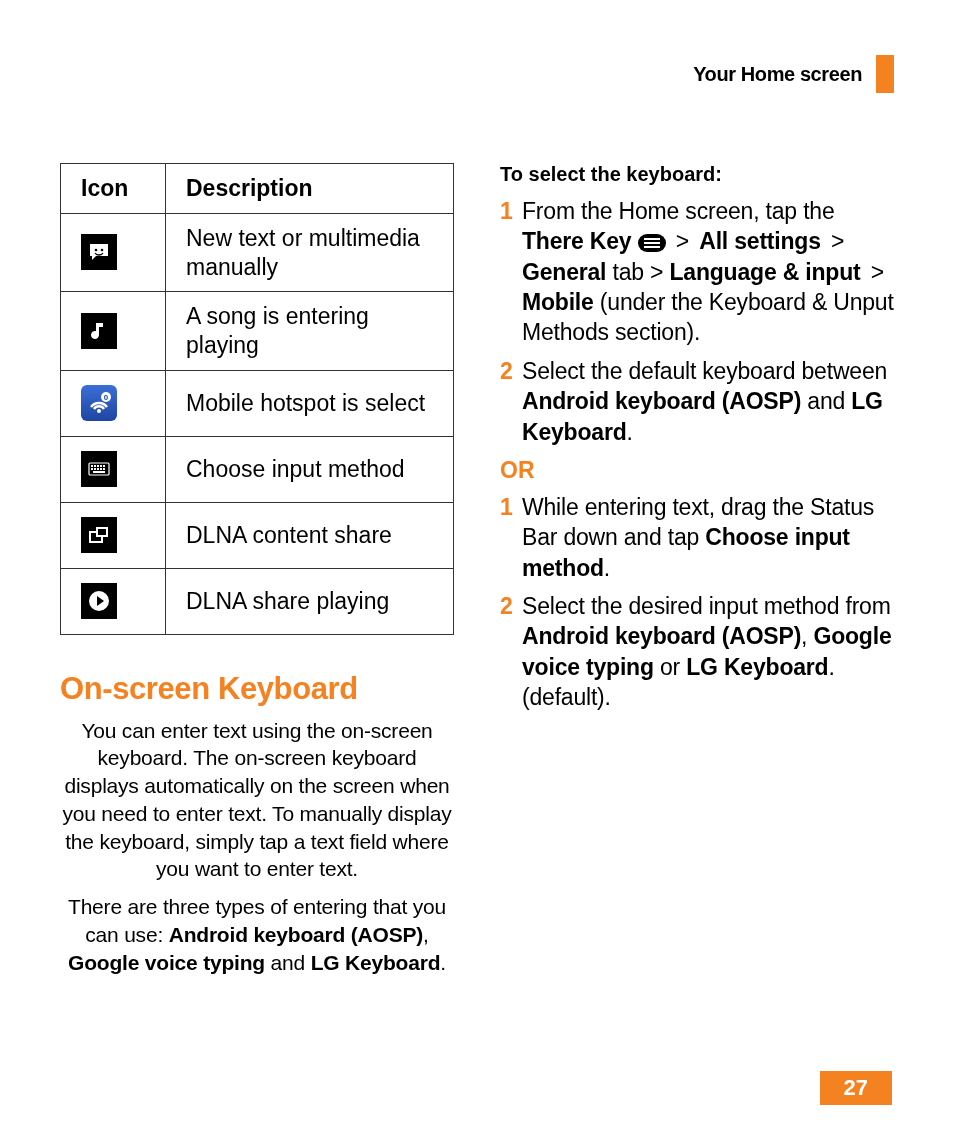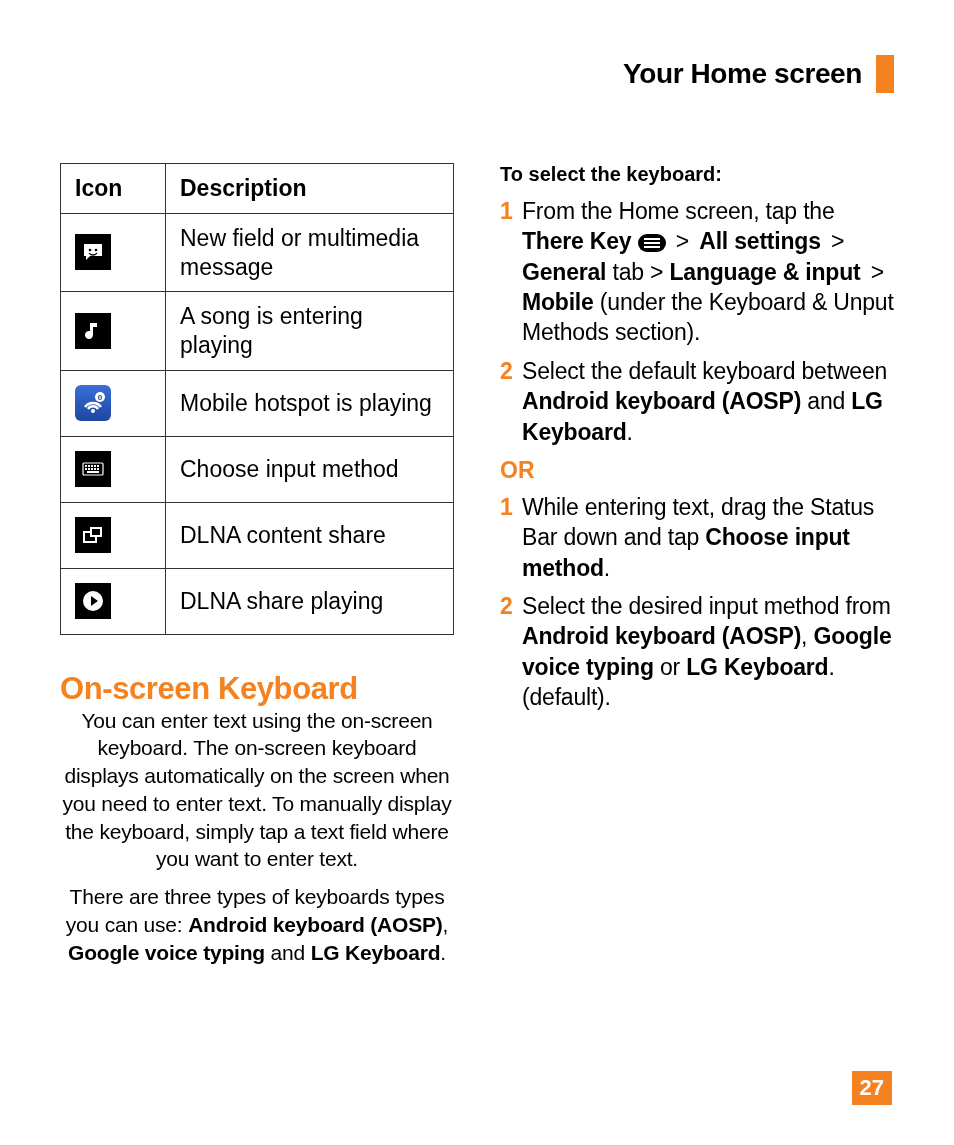--- a/index.html
+++ b/index.html
@@ -13,21 +13,21 @@
     padding: 55px 60px 40px 60px;
   }
   .header-row {
     display: flex;
     justify-content: flex-end;
     align-items: center;
     margin-bottom: 70px;
     gap: 14px;
   }
   .page-title {
-    font-size: 28px;
+    font-size: 20px;
     font-weight: 700;
     font-stretch: condensed;
     letter-spacing: -0.4px;
   }
   .accent-bar {
     width: 18px;
     height: 38px;
     background: #f58220;
   }
   .columns {
@@ -40,21 +40,21 @@
   }
   
   table.icon-table {
     border-collapse: collapse;
     width: 100%;
     font-size: 23px;
     font-stretch: condensed;
   }
   table.icon-table th, table.icon-table td {
     border: 1px solid #333;
-    padding: 10px 14px;
+    padding: 10px 20px;
     text-align: left;
     vertical-align: middle;
     line-height: 1.25;
   }
   table.icon-table th {
     font-weight: 700;
   }
   .icon-cell {
     width: 105px;
     text-align: center;
@@ -69,20 +69,21 @@
     position: relative;
   }
   .icon-box svg { width: 24px; height: 24px; }
   
   .section-heading {
     color: #f58220;
     font-size: 31px;
     font-weight: 700;
     font-stretch: condensed;
     margin-top: 36px;
+    margin-bottom: 10px;
     letter-spacing: -0.4px;
   }
   p.body, li.body {
     font-size: 21px;
     line-height: 1.32;
     font-stretch: condensed;
     letter-spacing: -0.2px;
     font-weight: 300;
     text-align: center;
   }
@@ -142,21 +143,21 @@
   }
   
   .page-num {
     position: absolute;
     bottom: 40px; right: 62px;
     background: #f58220;
     color: #fff;
     font-weight: 700;
     font-size: 22px;
     font-stretch: condensed;
-    padding: 4px 8px;
+    padding: 4px 24px;
   }
 </style>
 </head>
 <body>
 
 <div class="header-row">
   <div class="page-title">Your Home screen</div>
   <div class="accent-bar"></div>
 </div>
 
@@ -175,21 +176,21 @@
         <td class="icon-cell">
           <span class="icon-box">
             <svg viewBox="0 0 24 24" fill="none">
                   <path d="M3 4h18v12H9l-4 4v-4H3z" fill="#fff"></path>
                   <circle cx="9" cy="10" r="1.3" fill="#000"></circle>
                   <circle cx="15" cy="10" r="1.3" fill="#000"></circle>
                   <path d="M8 13c1 1.5 3 2 4 2s3-.5 4-2" stroke="#000" stroke-width="1.3" fill="none"></path>
                 </svg>
           </span>
         </td>
-        <td>New field or multimedia message</td>
+        <td>New text or multimedia manually</td>
       </tr>
 
       <tr>
         <td class="icon-cell">
           <span class="icon-box">
             <svg viewBox="0 0 24 24" fill="#fff">
                   <path d="M9 4h7v4h-4v8a4 4 0 1 1-3-3.9V4z"></path>
                 </svg>
           </span>
         </td>
@@ -201,21 +202,21 @@
           <span class="icon-box" style="background:linear-gradient(#3a6fd8,#1e46a0);border-radius:6px">
             <svg viewBox="0 0 24 24" fill="none">
               <path d="M4 16a10 10 0 0 1 16 0" stroke="#fff" stroke-width="2.4"></path>
               <path d="M7 18a6 6 0 0 1 10 0" stroke="#fff" stroke-width="2.4"></path>
               <circle cx="12" cy="20" r="2" fill="#fff"></circle>
               <circle cx="19" cy="6" r="5" fill="#fff"></circle>
               <text x="19" y="9" font-size="8" font-weight="700" text-anchor="middle" fill="#1e46a0">0</text>
             </svg>
           </span>
         </td>
-        <td>Mobile hotspot is playing</td>
+        <td>Mobile hotspot is select</td>
       </tr>
 
       <tr>
         <td class="icon-cell">
           <span class="icon-box">
             <svg viewBox="0 0 24 24" fill="#fff">
               <rect x="2" y="6" width="20" height="12" rx="1" fill="none" stroke="#fff" stroke-width="1.2"></rect>
               <rect x="4" y="8" width="2" height="2"></rect>
                   <rect x="7" y="8" width="2" height="2"></rect>
                   <rect x="10" y="8" width="2" height="2"></rect>
@@ -258,21 +259,21 @@
         <td>DLNA share playing</td>
       </tr>
     </tbody>
       </table>
 
     <h2 class="section-heading">On-screen Keyboard</h2>
 
     <p class="body">You can enter text using the on-screen keyboard. The on-screen keyboard displays automatically on the screen when you need to enter text. To manually display the keyboard, simply tap a text field where you want to enter text.</p>
 
     <p class="body">
-      <span>There are three types of keyboards types you can use: </span><span class="bold">Android keyboard (AOSP)</span><span>, </span><span class="bold">Google voice typing</span><span> and </span><span class="bold">LG Keyboard</span><span>.</span>
+      <span>There are three types of entering that you can use: </span><span class="bold">Android keyboard (AOSP)</span><span>, </span><span class="bold">Google voice typing</span><span> and </span><span class="bold">LG Keyboard</span><span>.</span>
     </p>
   </div>
 
   <div class="col">
 
     <p class="sub-heading">
       <span class="bold">To select the keyboard</span><span>:</span>
     </p>
 
     <ol class="steps">

